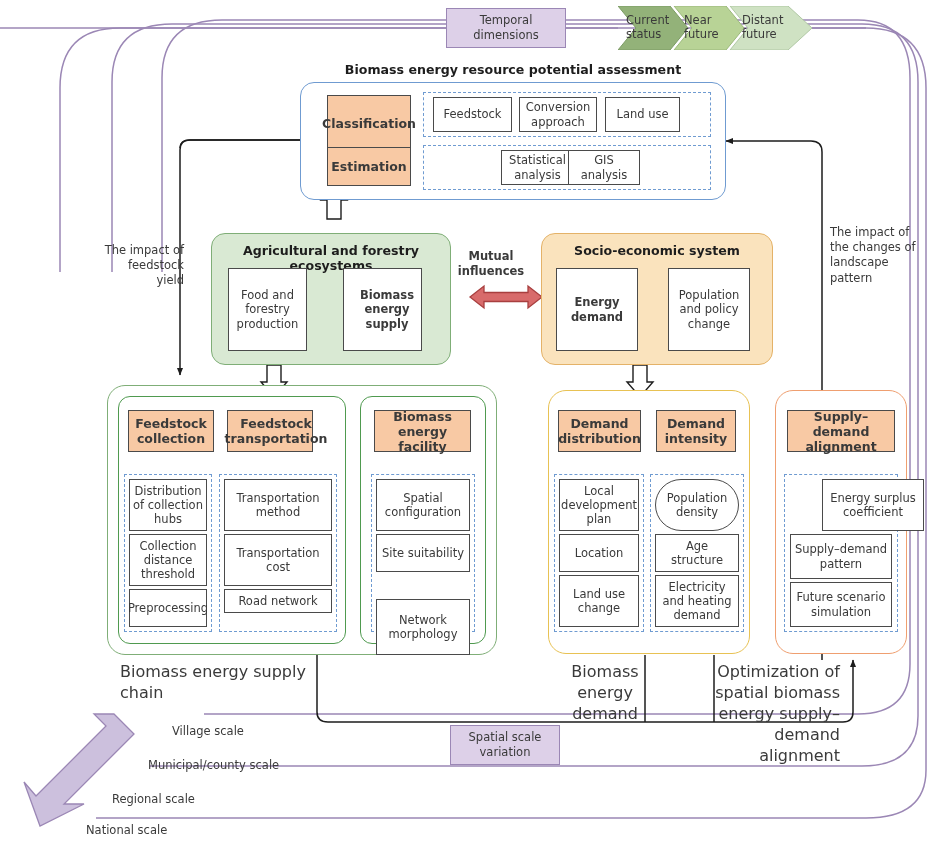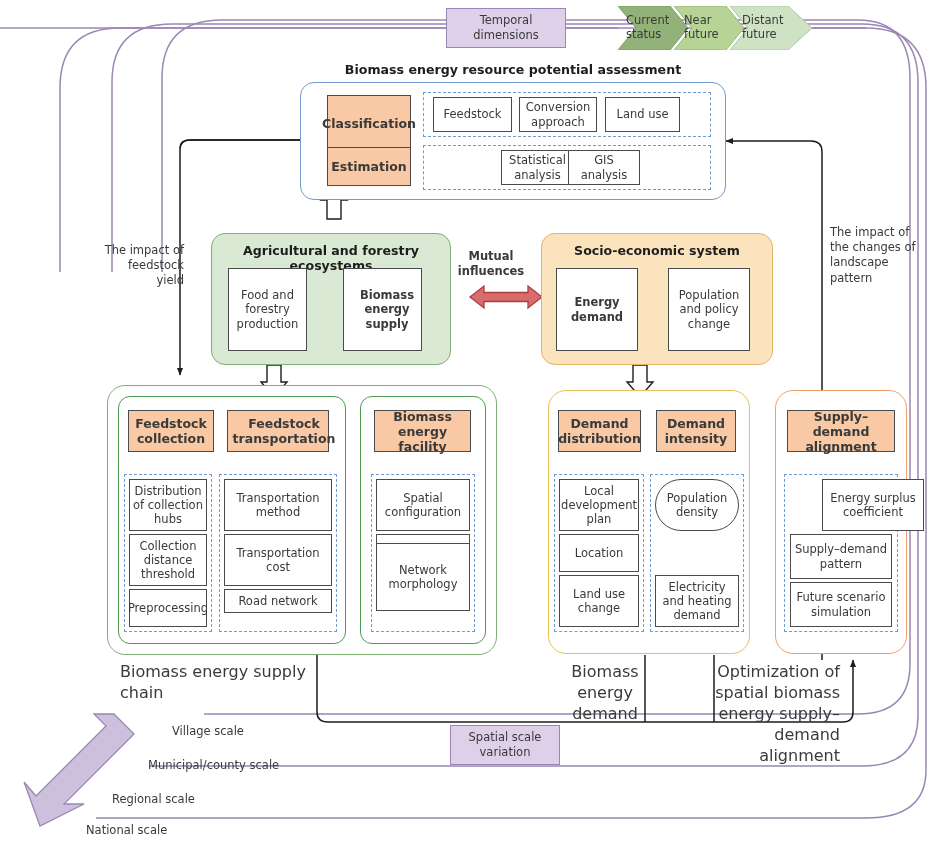--- a/index.html
+++ b/index.html
@@ -146,54 +146,55 @@
   <div class="abs ttl" style="left:547px;top:243px;width:220px;">Socio-economic system</div>
   <div class="abs card b" style="left:556px;top:268px;width:82px;height:83px;">Energy demand</div>
   <div class="abs card" style="left:668px;top:268px;width:82px;height:83px;">Population and policy change</div>
 
   <div class="abs rc rc-green" style="left:107px;top:385px;width:390px;height:270px;border-radius:18px;"></div>
 
   <div class="abs rc-green-in abs" style="position:absolute;left:118px;top:396px;width:228px;height:248px;"></div>
   <div class="abs rc-green-in abs" style="position:absolute;left:360px;top:396px;width:126px;height:248px;"></div>
 
   <div class="abs chip" style="left:128px;top:410px;width:86px;height:42px;">Feedstock collection</div>
-  <div class="abs chip" style="left:227px;top:410px;width:102px;height:42px;padding-left:12px;">Feedstock transportation</div>
+  <div class="abs chip" style="left:227px;top:410px;width:86px;height:42px;padding-left:12px;">Feedstock transportation</div>
   <div class="abs chip" style="left:374px;top:410px;width:97px;height:42px;">Biomass energy facility</div>
 
   <div class="abs dash" style="left:124px;top:474px;width:88px;height:158px;"></div>
   <div class="abs dash" style="left:219px;top:474px;width:118px;height:158px;"></div>
   <div class="abs dash" style="left:371px;top:474px;width:104px;height:158px;"></div>
 
   <div class="abs card" style="left:129px;top:479px;width:78px;height:52px;">Distribution of collection hubs</div>
   <div class="abs card" style="left:129px;top:534px;width:78px;height:52px;">Collection distance threshold</div>
   <div class="abs card" style="left:129px;top:589px;width:78px;height:38px;">Preprocessing</div>
 
   <div class="abs card" style="left:224px;top:479px;width:108px;height:52px;">Transportation method</div>
   <div class="abs card" style="left:224px;top:534px;width:108px;height:52px;">Transportation cost</div>
   <div class="abs card" style="left:224px;top:589px;width:108px;height:24px;">Road network</div>
 
   <div class="abs card" style="left:376px;top:479px;width:94px;height:52px;">Spatial configuration</div>
   <div class="abs card" style="left:376px;top:534px;width:94px;height:38px;">Site suitability</div>
-  <div class="abs card" style="left:376px;top:543px;width:94px;height:68px;">Network morphology</div>
+  <div class="abs card" style="left:376px;top:599px;width:94px;height:56px;">Network morphology</div>
 
   <div class="abs lbl bold" style="left:120px;top:661px;width:200px;text-align:left;">Biomass energy supply chain</div>
 
   <div class="abs rc rc-yellow" style="left:548px;top:390px;width:202px;height:264px;border-radius:18px;"></div>
 
   <div class="abs chip" style="left:656px;top:410px;width:80px;height:42px;">Demand intensity</div>
   <div class="abs chip" style="left:558px;top:410px;width:83px;height:42px;">Demand distribution</div>
 
   <div class="abs dash" style="left:554px;top:474px;width:90px;height:158px;"></div>
   <div class="abs dash" style="left:650px;top:474px;width:94px;height:158px;"></div>
 
   <div class="abs card" style="left:559px;top:479px;width:80px;height:52px;">Local development plan</div>
   <div class="abs card" style="left:559px;top:534px;width:80px;height:38px;">Location</div>
   <div class="abs card" style="left:559px;top:575px;width:80px;height:52px;">Land use change</div>
 
   <div class="abs card" style="left:655px;top:479px;width:84px;height:52px;border-radius:26px;">Population density</div>
+  <div class="abs card" style="left:655px;top:534px;width:84px;height:38px;">Age structure</div>
   <div class="abs card" style="left:655px;top:575px;width:84px;height:52px;">Electricity and heating demand</div>
 
   <div class="abs lbl bold" style="left:566px;top:661px;width:78px;text-align:center;">Biomass energy demand</div>
 
   <div class="abs rc rc-orange" style="left:775px;top:390px;width:132px;height:264px;border-radius:18px;"></div>
 
   <div class="abs chip" style="left:787px;top:410px;width:108px;height:42px;">Supply–demand alignment</div>
 
   <div class="abs dash" style="left:784px;top:474px;width:114px;height:158px;"></div>
 

